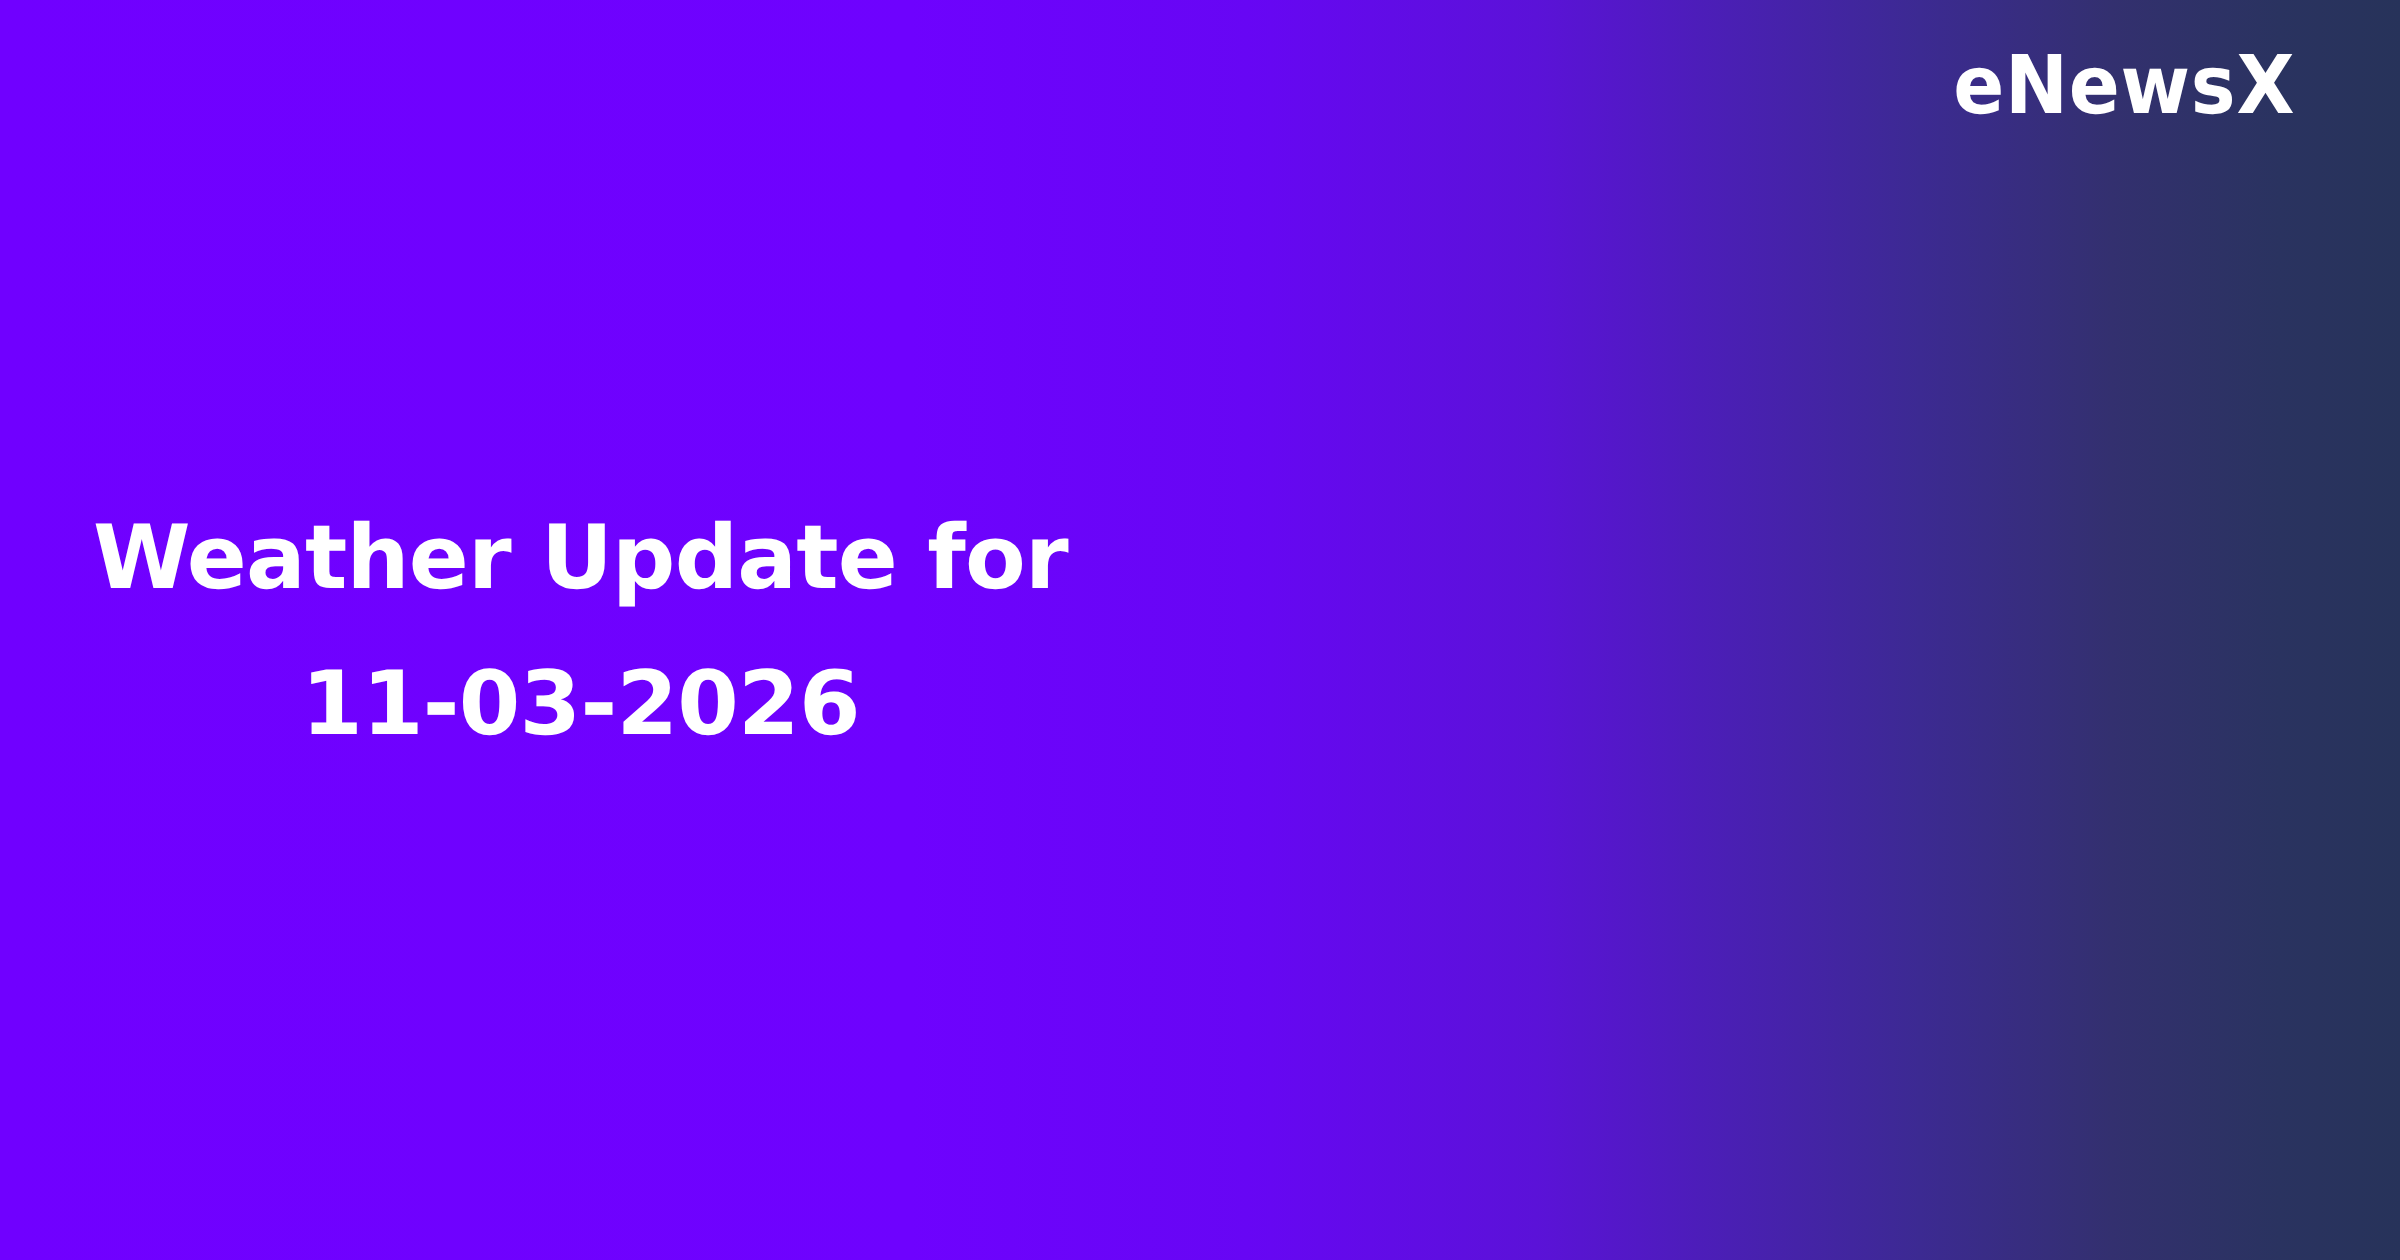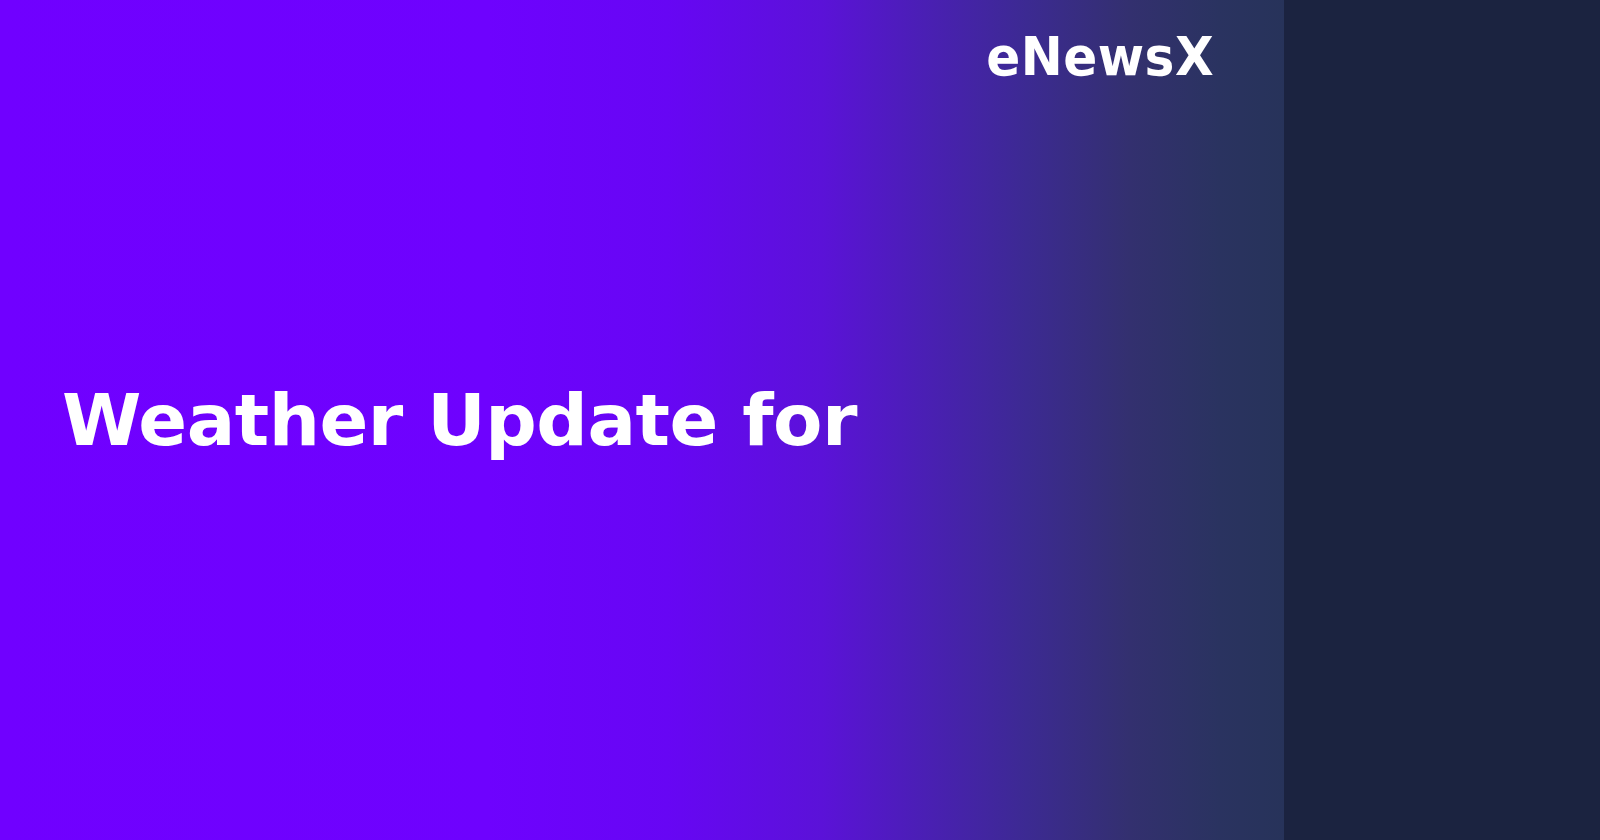--- a/index.html
+++ b/index.html
@@ -4,21 +4,21 @@
 <title>Weather Update Banner</title>
 <style>
   html, body {
     margin: 0;
     padding: 0;
     background: #1b2340;
   }
 
   .banner {
     position: relative;
-    width: 1284px;
+    width: 1600px;
     height: 840px;
     overflow: hidden;
     box-sizing: border-box;
     
     background-image: linear-gradient(
       to right,
       #7000FF 0%,
       #6E02FE 38%,
       #6706F4 52%,
       #5B12D8 64%,
@@ -68,21 +68,21 @@
     flex-direction: column;
     justify-content: center;
     align-items: flex-start;
   }
 
   .headline {
     margin: 0;
     padding: 0;
     color: #ffffff;
     font-family: "DejaVu Sans", "Liberation Sans", sans-serif;
-    font-size: 72px;
+    font-size: 59px;
     font-weight: 700;
     line-height: 97px;
     letter-spacing: -0.5px;
     text-align: center;
     max-width: 1300px;
   }
 
   .headline .hl-line {
     display: block;
     white-space: nowrap;
@@ -93,16 +93,17 @@
 
 <div class="banner">
 
   <div class="brand">
     <span class="brand-wordmark">eNewsX</span>
   </div>
 
   <div class="headline-wrap">
     <h1 class="headline">
       <span class="hl-line">Weather Update for</span>
+      <span class="hl-line">11-03-2026</span>
     </h1>
   </div>
 
 </div>
 
 </body></html>

